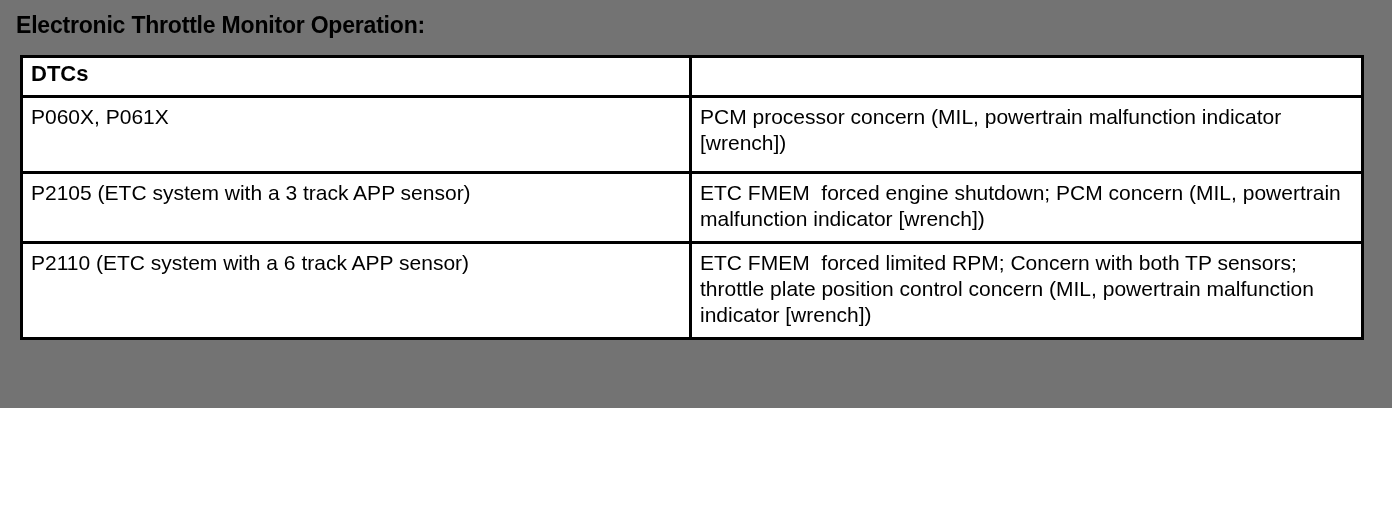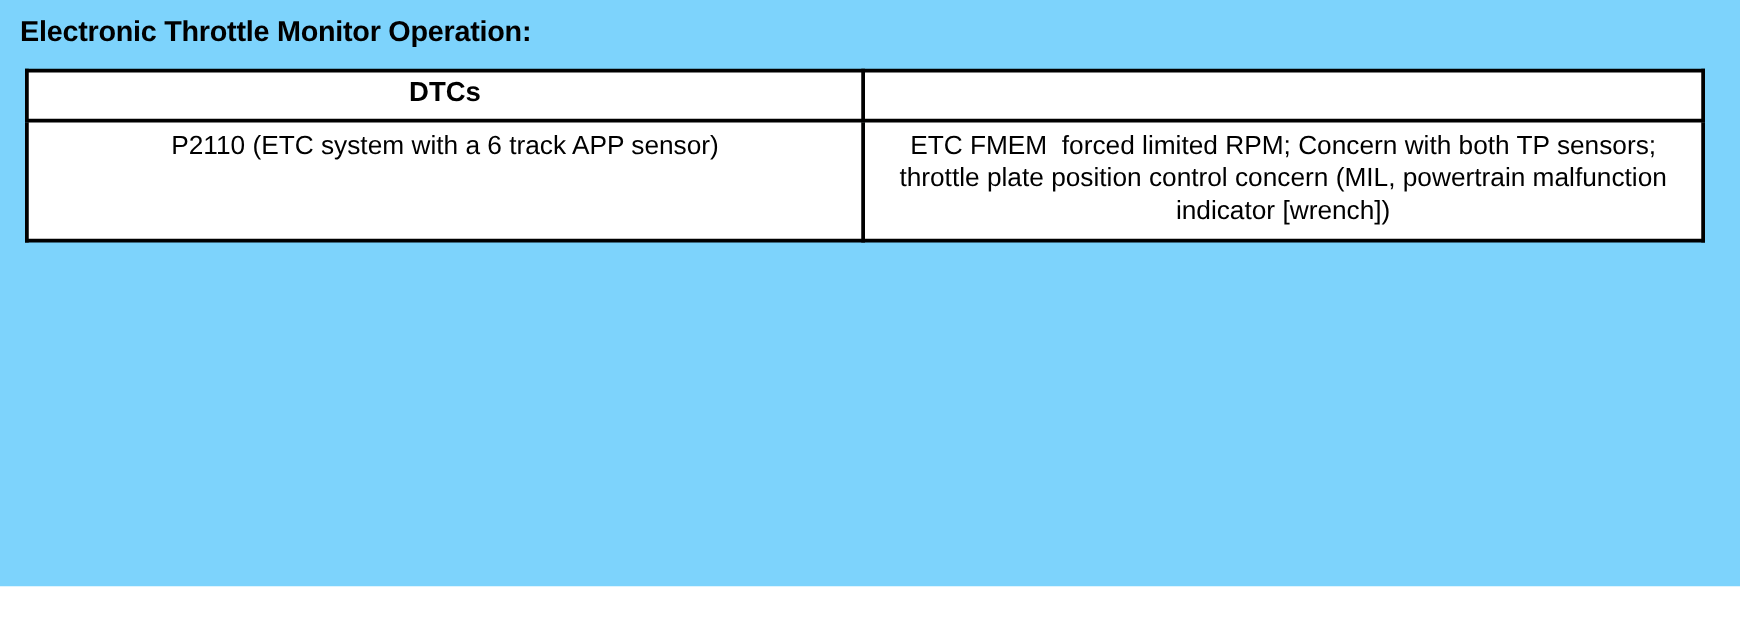--- a/index.html
+++ b/index.html
@@ -10,22 +10,22 @@
   body {
     width: 1392px;
     height: 508px;
     font-family: "Liberation Sans", sans-serif;
     color: #000000;
     overflow: hidden;
   }
   .page {
     position: relative;
     width: 1392px;
-    height: 469px;
-    background: #7dd3fc;
+    height: 408px;
+    background: #737373;
   }
   .doc-title {
     position: absolute;
     left: 16px;
     top: 12px;
     font-size: 23px;
     font-weight: bold;
     letter-spacing: -0.2px;
     line-height: 26px;
     white-space: nowrap;
@@ -42,21 +42,21 @@
   .dtc-table th {
     border: 3px solid #000000;
     padding: 0;
     vertical-align: top;
     background: #ffffff;
   }
   .col-dtc { width: 669px; }
   .col-desc { width: 672px; }
 
   .cell-inner {
-    text-align: center;
+    text-align: left;
     font-size: 21px;
     line-height: 26px;
     padding: 6px 8px 0 8px;
     box-sizing: border-box;
     white-space: pre-wrap;
   }
   .hdr .cell-inner {
     font-weight: bold;
     font-size: 22px;
     padding-top: 3px;
@@ -84,22 +84,38 @@
     <tbody>
       <tr class="hdr-row">
         <td class="hdr">
           <div class="cell-inner">DTCs</div>
         </td>
         <td class="hdr empty-cell">
           <div class="cell-inner"></div>
         </td>
       </tr>
 
+      <tr class="row-h1">
+        <td>
+          <div class="cell-inner">P060X, P061X</div>
+        </td>
+        <td>
+          <div class="cell-inner">PCM processor concern (MIL, powertrain malfunction indicator [wrench])</div>
+        </td>
+      </tr>
 
 
+      <tr class="row-h3">
+        <td>
+          <div class="cell-inner">P2105 (ETC system with a 3 track APP sensor)</div>
+        </td>
+        <td>
+          <div class="cell-inner">ETC FMEM  forced engine shutdown; PCM concern (MIL, powertrain malfunction indicator [wrench])</div>
+        </td>
+      </tr>
 
       <tr class="row-h4">
         <td>
           <div class="cell-inner">P2110 (ETC system with a 6 track APP sensor)</div>
         </td>
         <td>
           <div class="cell-inner">ETC FMEM  forced limited RPM; Concern with both TP sensors; throttle plate position control concern (MIL, powertrain malfunction indicator [wrench])</div>
         </td>
       </tr>
 

